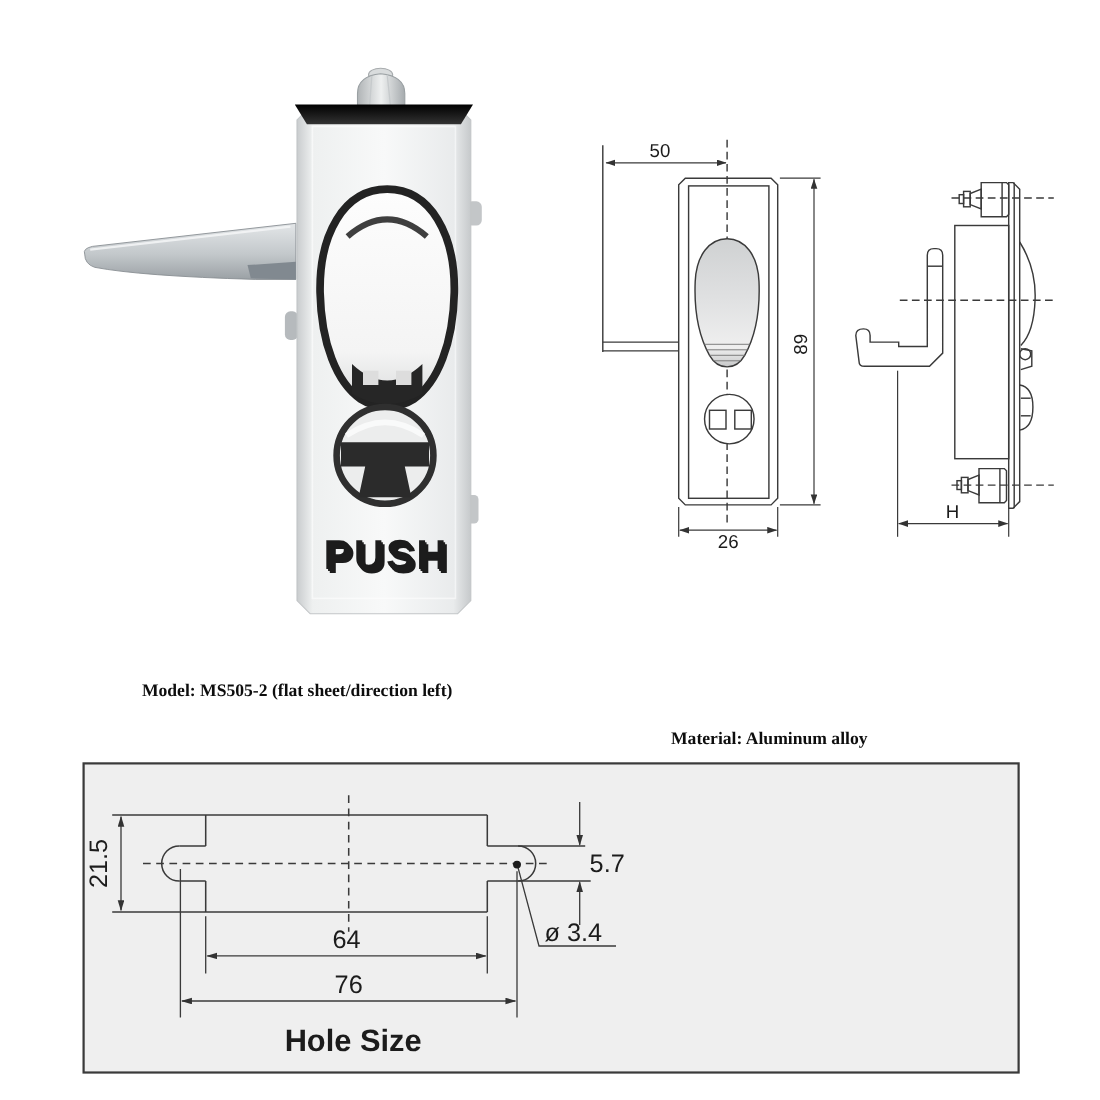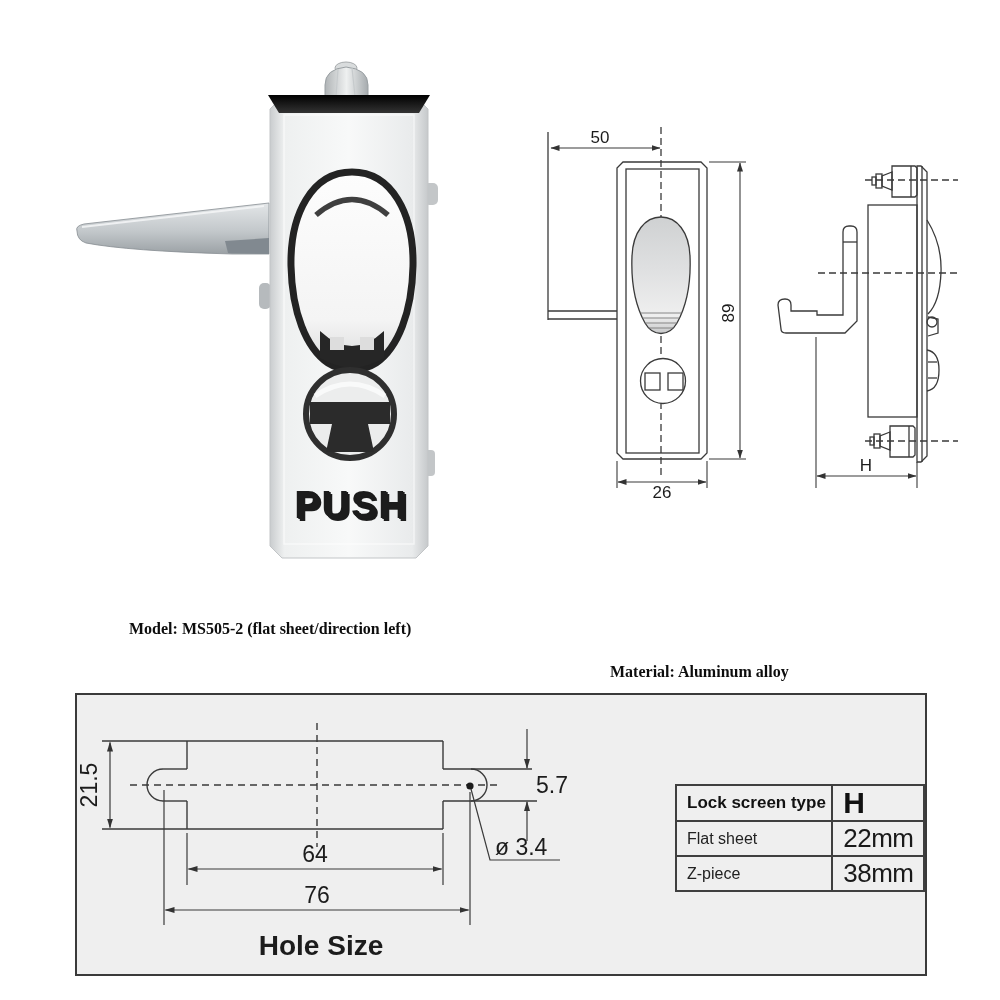--- a/index.html
+++ b/index.html
@@ -234,29 +234,13 @@
     </g>
     <circle cx="393" cy="91" r="3.6" fill="#1c1c1c"></circle>
     <text transform="translate(20,90) rotate(-90)" font-size="23" text-anchor="middle">21.5</text>
     <text x="459" y="98" font-size="23">5.7</text>
     <text x="238" y="167" font-size="23" text-anchor="middle">64</text>
     <text x="240" y="208" font-size="23" text-anchor="middle">76</text>
     <text x="418" y="160" font-size="23">ø 3.4</text>
     <text x="244" y="260" font-size="28" font-weight="bold" text-anchor="middle">Hole Size</text>
   </svg>
 
-  <table class="spec-table">
-    <tbody>
-        <tr class="r1">
-      <td class="c1 hdr-label">Lock screen type</td>
-      <td class="c2 hdr-val">H</td>
-    </tr>
-    <tr class="r2">
-      <td class="c1 row-label">Flat sheet</td>
-      <td class="c2 row-val">22mm</td>
-    </tr>
-    <tr class="r3">
-      <td class="c1 row-label">Z-piece</td>
-      <td class="c2 row-val">38mm</td>
-    </tr>
-  </tbody>
-    </table>
 </div>
 
 </body></html>

